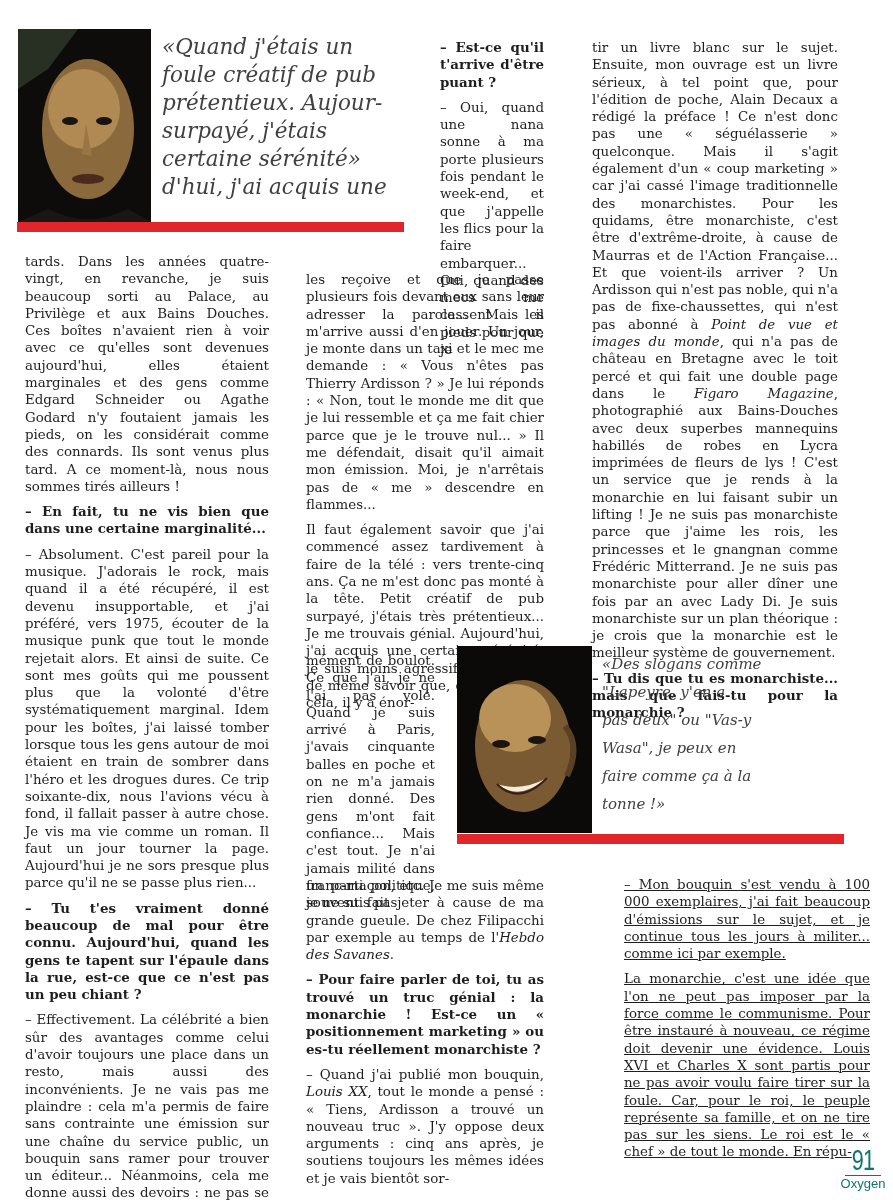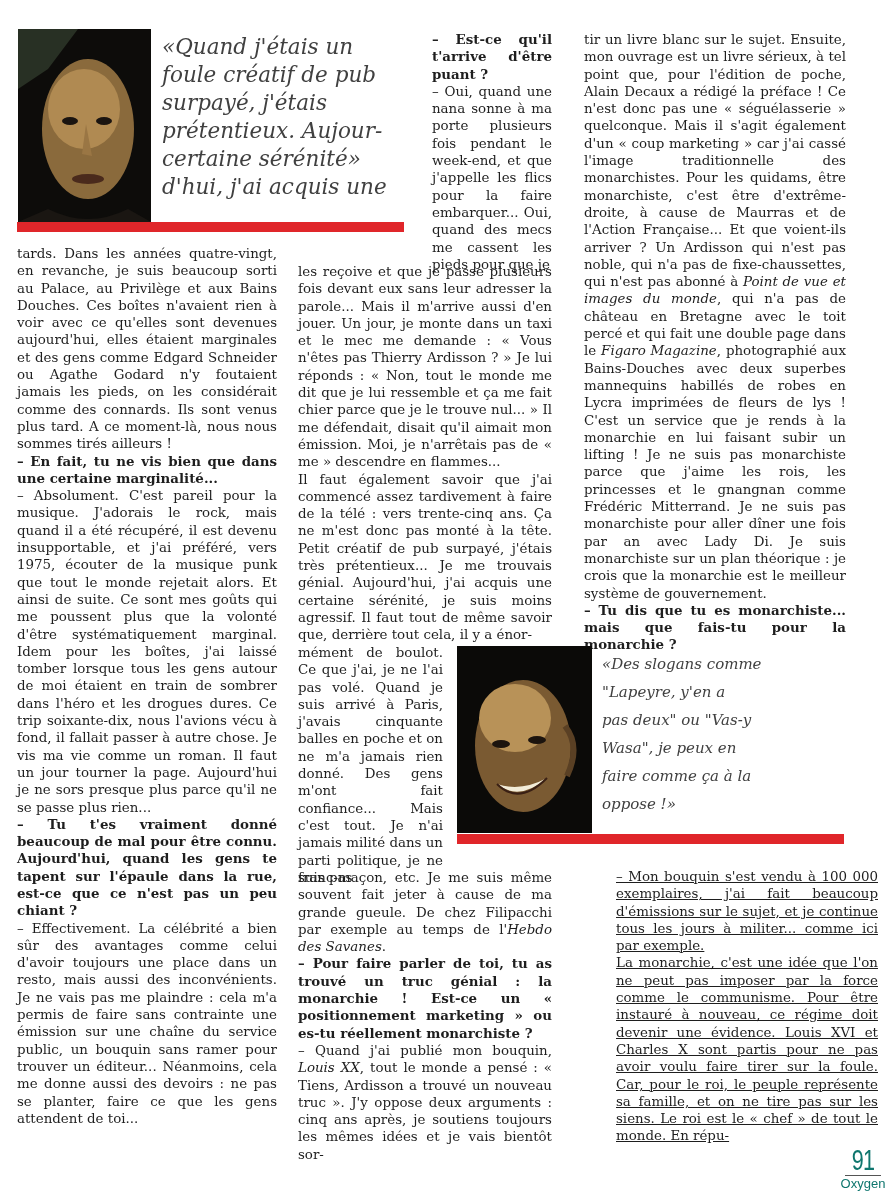--- a/index.html
+++ b/index.html
@@ -1,19 +1,19 @@
 <!DOCTYPE html>
 <html><head>
 <meta charset="utf-8">
 <style>
   html, body { margin: 0; padding: 0; background: #ffffff; }
   body { width: 893px; height: 1200px; position: relative; overflow: hidden; color: #1e1e1e; }
   .page { position: absolute; left: 0; top: 0; width: 893px; height: 1200px; }
   .col { position: absolute; font-family: "DejaVu Serif", "Liberation Serif", serif; font-size: 13.4px; line-height: 17.3px; text-align: justify; hyphens: manual; }
-  .col p { margin: 0; }
+  .col p { margin: 8px; }
   .q { font-weight: bold; }
   .it { font-style: italic; }
   .photo { position: absolute; background: #0c0b09; overflow: hidden; }
   .photo svg { width: 100%; height: 100%; display: block; }
   .pull { position: absolute; font-family: "DejaVu Serif", "Liberation Serif", serif; font-style: italic; color: #404040; }
   .redbar { position: absolute; background: #e0262a; }
   .folio { position: absolute; font-family: "Liberation Sans", sans-serif; text-align: center; color: #0f766e; }
   .folio .num { font-size: 30px; line-height: 28px; letter-spacing: -1px; transform: scaleX(0.72); display: block; border-bottom: 1.5px solid #555; padding-bottom: 1px; }
   .folio .mag { font-size: 13px; line-height: 15px; display: block; }
 </style>
@@ -31,22 +31,22 @@
       <ellipse cx="52" cy="92" rx="8" ry="4" fill="#1a1410"></ellipse>
       <ellipse cx="86" cy="92" rx="8" ry="4" fill="#1a1410"></ellipse>
       <path d="M68 95 L64 125 L74 127 Z" fill="#9a7644"></path>
       <ellipse cx="70" cy="150" rx="16" ry="5" fill="#4a2a1c"></ellipse>
       <path d="M30 180 Q70 200 110 180 L133 193 L0 193 Z" fill="#1a1612"></path>
     </svg>
   </div>
   <div class="pull" style="left:162px; top:33px; width:250px; font-size:21.5px; line-height:28px;">
     <div>«Quand j'étais un</div>
     <div>foule créatif de pub</div>
+    <div>prétentieux. Aujour-</div>
     <div>surpayé, j'étais</div>
-    <div>prétentieux. Aujour-</div>
     <div>certaine sérénité»</div>
     <div>d'hui, j'ai acquis une</div>
   </div>
   <div class="redbar" style="left: 17px; top: 222px; width: 387px; height: 10px; background: rgb(224, 38, 42);"></div>
 
   <div class="col" style="left:17px; top:245px; width:260px;">
     <p>tards. Dans les années quatre-vingt, en revanche, je suis beaucoup sorti au Palace, au Privilège et aux Bains Douches. Ces boîtes n'avaient rien à voir avec ce qu'elles sont devenues aujourd'hui, elles étaient marginales et des gens comme Edgard Schneider ou Agathe Godard n'y foutaient jamais les pieds, on les considérait comme des connards. Ils sont venus plus tard. A ce moment-là, nous nous sommes tirés ailleurs !</p>
     <p class="q">– En fait, tu ne vis bien que dans une certaine marginalité...</p>
     <p>– Absolument. C'est pareil pour la musique. J'adorais le rock, mais quand il a été récupéré, il est devenu insupportable, et j'ai préféré, vers 1975, écouter de la musique punk que tout le monde rejetait alors. Et ainsi de suite. Ce sont mes goûts qui me poussent plus que la volonté d'être systématiquement marginal. Idem pour les boîtes, j'ai laissé tomber lorsque tous les gens autour de moi étaient en train de sombrer dans l'héro et les drogues dures. Ce trip soixante-dix, nous l'avions vécu à fond, il fallait passer à autre chose. Je vis ma vie comme un roman. Il faut un jour tourner la page. Aujourd'hui je ne sors presque plus parce qu'il ne se passe plus rien...</p>
     <p class="q">– Tu t'es vraiment donné beaucoup de mal pour être connu. Aujourd'hui, quand les gens te tapent sur l'épaule dans la rue, est-ce que ce n'est pas un peu chiant ?</p>
@@ -87,21 +87,21 @@
       <path d="M40 138 Q62 160 90 132" stroke="#3a2014" stroke-width="2" fill="none"></path>
       <path d="M108 80 Q124 100 110 130" stroke="#5a4024" stroke-width="6" fill="none"></path>
     </svg>
   </div>
   <div class="pull" style="left:602px; top:650px; width:260px; font-size:15px; line-height:28px;">
     <div>«Des slogans comme</div>
     <div>"Lapeyre, y'en a</div>
     <div>pas deux" ou "Vas-y</div>
     <div>Wasa", je peux en</div>
     <div>faire comme ça à la</div>
-    <div>oppose !»</div>
+    <div>tonne !»</div>
   </div>
   <div class="redbar" style="left: 457px; top: 834px; width: 387px; height: 10px; background: rgb(224, 38, 42);"></div>
 
   <div class="col" style="left:616px; top:868px; width:262px;text-decoration:underline;">
     <p>– Mon bouquin s'est vendu à 100 000 exemplaires, j'ai fait beaucoup d'émissions sur le sujet, et je continue tous les jours à militer... comme ici par exemple.</p>
     <p>La monarchie, c'est une idée que l'on ne peut pas imposer par la force comme le communisme. Pour être instauré à nouveau, ce régime doit devenir une évidence. Louis XVI et Charles X sont partis pour ne pas avoir voulu faire tirer sur la foule. Car, pour le roi, le peuple représente sa famille, et on ne tire pas sur les siens. Le roi est le « chef » de tout le monde. En répu-</p>
   </div>
 
   <div class="folio" style="left:838px; top:1146px; width:50px;">
     <span class="num">91</span>

